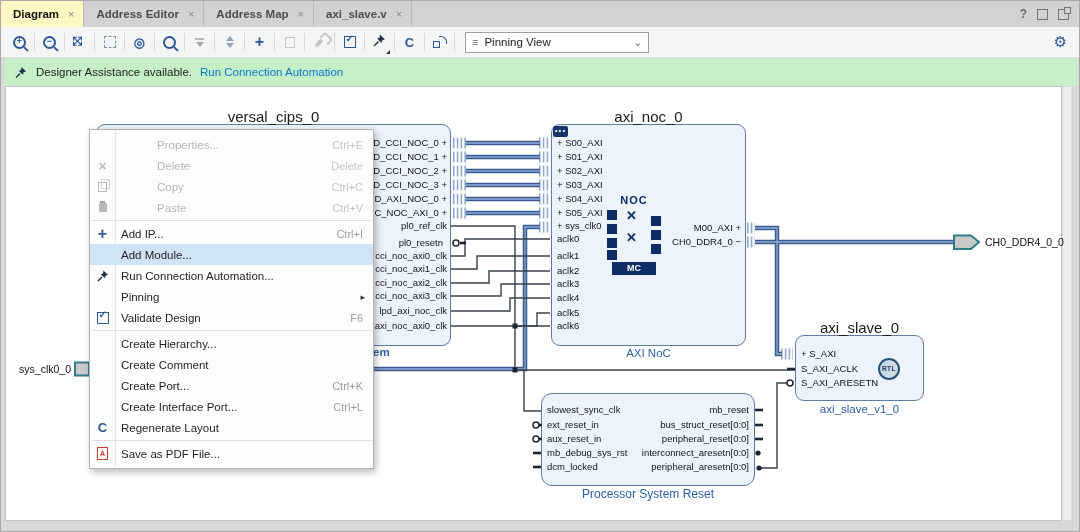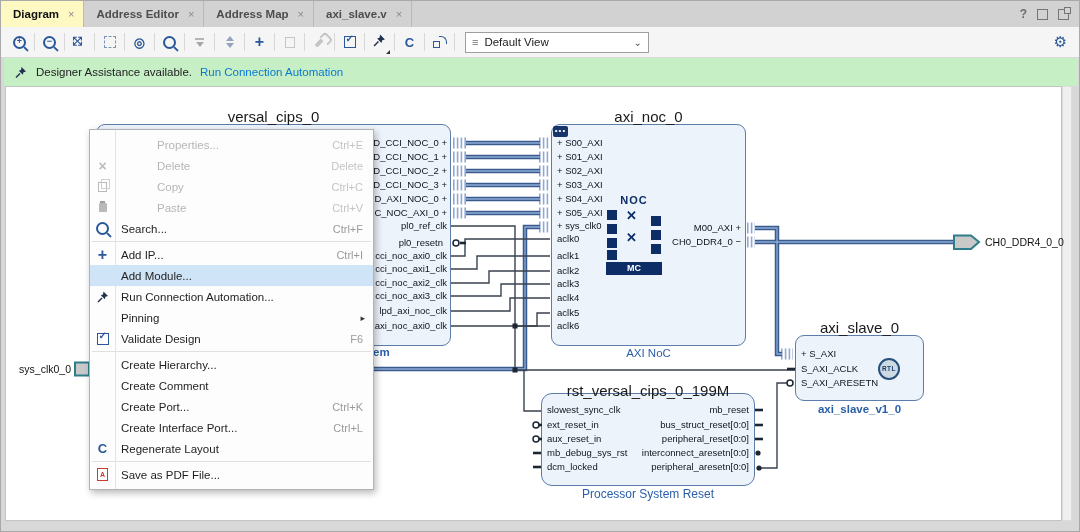--- a/index.html
+++ b/index.html
@@ -84,21 +84,21 @@
   .prt{position:absolute;font-size:9.5px;line-height:11px;color:#10141c;white-space:nowrap;}
   .r{text-align:right;}
   .dots-badge{position:absolute;left:552px;top:125px;width:15px;height:11px;background:#16356b;
     border-radius:2px;color:#fff;font-size:8px;line-height:9px;text-align:center;letter-spacing:1px;}
 
   .noc-logo{position:absolute;left:604px;top:193px;width:58px;text-align:center;}
   .noc-word{font-size:11px;font-weight:700;color:#0d2d66;letter-spacing:1px;}
   .xbar{position:relative;width:58px;height:52px;margin-top:2px;}
   .nsq{position:absolute;width:10px;height:10px;background:#0d2d66;}
   .xg{position:absolute;font-size:13px;font-weight:700;color:#0d2d66;}
-  .mcbox{position:relative;width:56px;height:13px;background:#0d2d66;color:#fff;font-size:9px;
+  .mcbox{position:relative;width:44px;height:13px;background:#0d2d66;color:#fff;font-size:9px;
     font-weight:700;line-height:13px;margin:2px auto 0;}
   .rtl-badge{position:absolute;left:877px;top:357px;width:22px;height:22px;border-radius:50%;
     background:#cdd9e3;border:2px solid #27507c;box-sizing:border-box;color:#1d3f6e;font-size:6.5px;
     font-weight:700;text-align:center;line-height:18px;letter-spacing:0.5px;}
 
   .extlabel{position:absolute;font-size:10.5px;color:#111;white-space:nowrap;}
 
   
   .cmenu{position:absolute;left:88px;top:128px;width:283px;background:#fdfdfd;
     border:1px solid #b3b3b3;box-shadow:2px 3px 7px rgba(0,0,0,.28);padding:4px 0;z-index:30;}
@@ -230,21 +230,21 @@
       <span class="tsep"></span>
     <div class="tbtn">
       <span class="ifc">
         <span class="c1"></span>
           <span class="c2"></span>
       </span>
     </div>
       <span class="tsep"></span>
     <div class="viewdd">
       <span class="bars">≡</span>
-      <span>Default View</span>
+      <span>Pinning View</span>
       <span class="chev">⌄</span>
     </div>
     <span class="gear">⚙</span>
   </div>
 
   <div class="banner">
     <svg width="12" height="13" viewBox="0 0 12 12">
         <path d="M6.5,0.5 L11,5 L8.5,5.8 L7.8,8.2 L3.8,4.2 L6,3.5 Z" fill="#20324d"></path>
         <line x1="1" y1="11" x2="5" y2="7" stroke="#20324d" stroke-width="1.4"></line>
       </svg>
@@ -257,27 +257,26 @@
 
   <div class="stage">
 
     <div class="blk" style="left:95px;top:123px;width:355px;height:222px;"></div>
     <div class="blk" style="left:550px;top:123px;width:195px;height:222px;"></div>
     <div class="blk" style="left:540px;top:392px;width:214px;height:93px;border-radius:11px;"></div>
     <div class="blk" style="left:794px;top:334px;width:129px;height:66px;"></div>
 
     <div class="blk-title" style="left:95px;top:107px;width:355px;">versal_cips_0</div>
     <div class="blk-title" style="left:550px;top:107px;width:195px;">axi_noc_0</div>
-    <div class="blk-title" style="left:540px;top:381px;width:214px;">rst_versal_cips_0_199M</div>
     <div class="blk-title" style="left:794px;top:318px;width:129px;">axi_slave_0</div>
 
     <div class="blk-cap" style="left:372px;top:345px;text-align:left;font-weight:bold;">em</div>
     <div class="blk-cap" style="left:550px;top:346px;width:195px;">AXI NoC</div>
     <div class="blk-cap" style="left:540px;top:486px;width:214px;font-size:12px;">Processor System Reset</div>
-    <div class="blk-cap" style="left:794px;top:402px;width:129px;font-weight:bold;">axi_slave_v1_0</div>
+    <div class="blk-cap" style="left:794px;top:402px;width:129px;">axi_slave_v1_0</div>
 
     <div class="dots-badge">•••</div>
 
     <div class="noc-logo">
       <div class="noc-word">NOC</div>
       <div class="xbar">
         <span class="nsq" style="left:2px;top:2px;"></span>
           <span class="nsq" style="left:2px;top:16px;"></span>
         <span class="nsq" style="left:2px;top:30px;"></span>
           <span class="nsq" style="left:2px;top:42px;"></span>
@@ -448,27 +447,20 @@
         <span class="lbl">Copy</span>
         <span class="sc">Ctrl+C</span>
       </div>
       <div class="mi dis">
         <span class="ic">
             <span class="paste-ic"></span>
           </span>
         <span class="lbl">Paste</span>
         <span class="sc">Ctrl+V</span>
       </div>
-      <div class="mi">
-        <span class="ic">
-            <span class="mag"></span>
-          </span>
-        <span class="lbl">Search...</span>
-        <span class="sc">Ctrl+F</span>
-      </div>
       <div class="msep"></div>
       <div class="mi">
         <span class="ic navy" style="font-size:16px;font-weight:700;">+</span>
         <span class="lbl">Add IP...</span>
         <span class="sc">Ctrl+I</span>
       </div>
       <div class="mi hl">
         <span class="ic"></span>
         <span class="lbl">Add Module...</span>
       </div>

